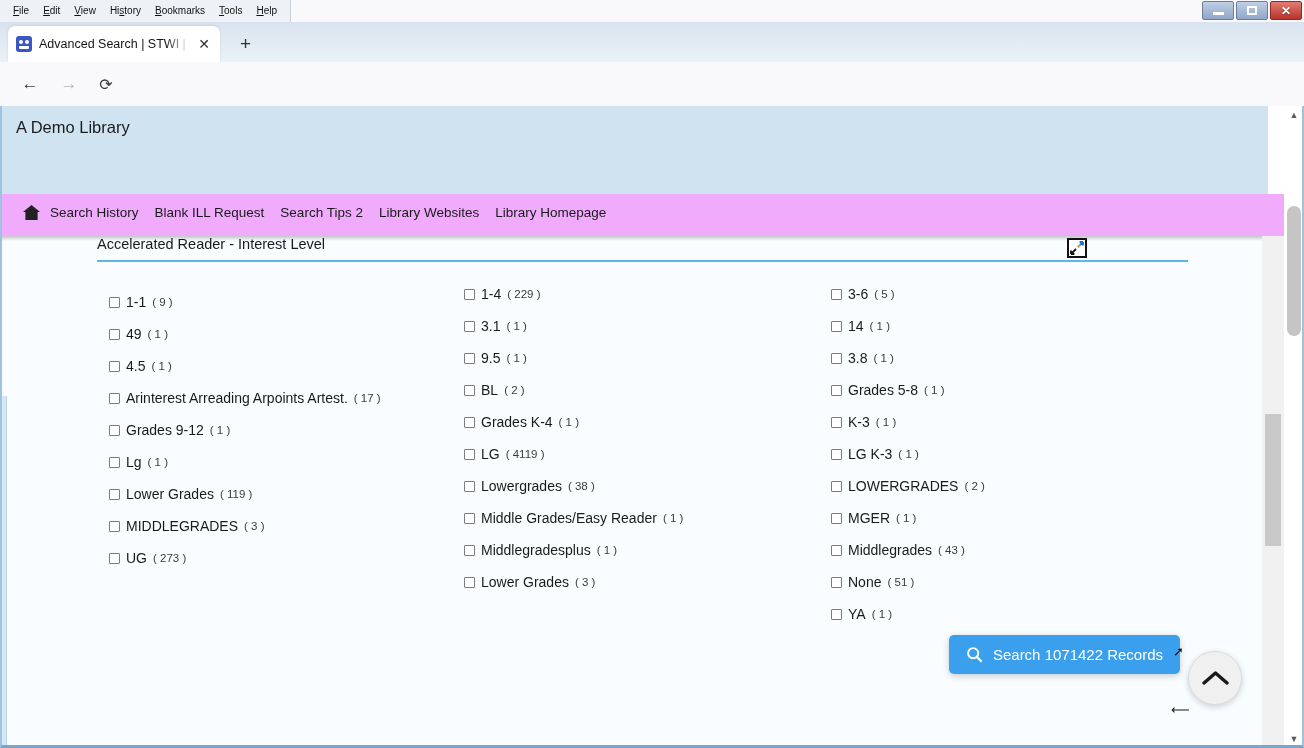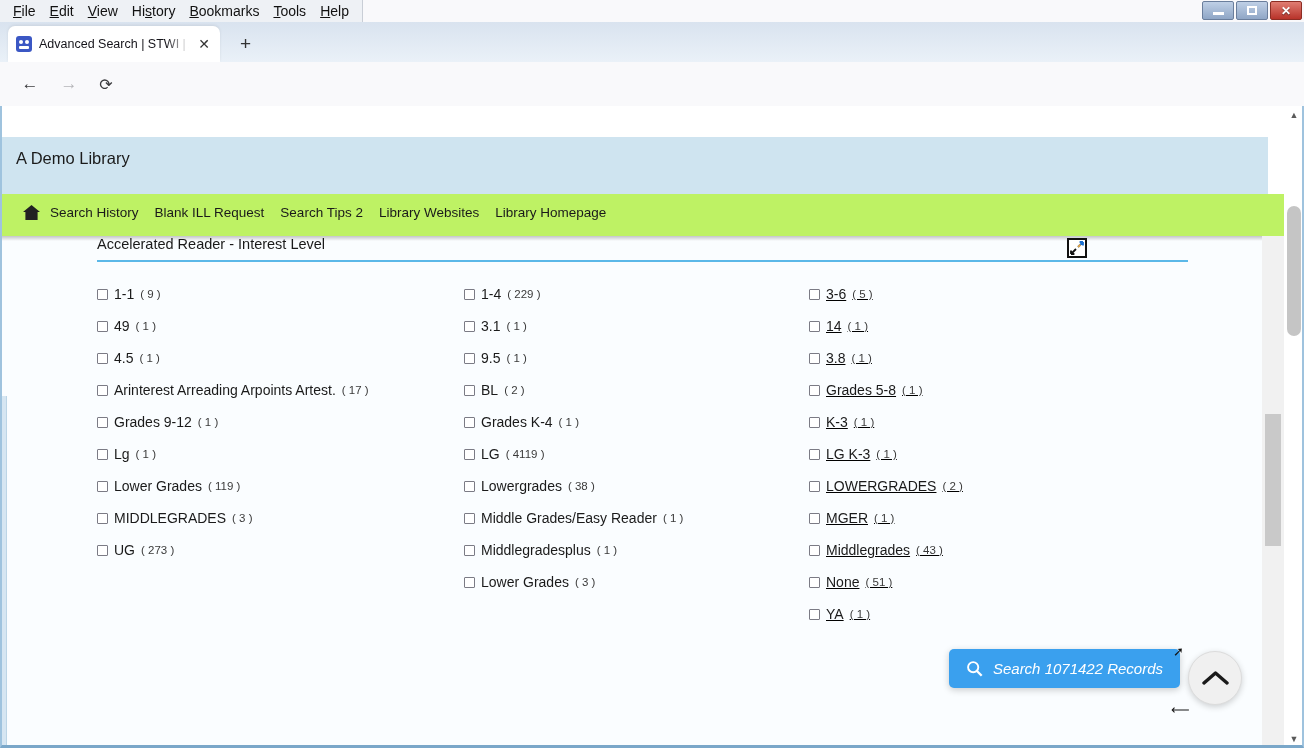--- a/index.html
+++ b/index.html
@@ -29,21 +29,21 @@
     background:#f9f9fb;
   }
   
   .menubar {
     position:absolute; left:0; top:0; width:auto; height:22px;
     background:#eef1f5;
     display:flex; align-items:center; padding:0 6px;
     border-right:1px solid #c9ced6;
     z-index:5;
   }
-  .menu-item { font-size:14px; color:#111; padding:0 7px; line-height:22px; white-space:nowrap; }
+  .menu-item { font-size:10px; color:#111; padding:0 7px; line-height:22px; white-space:nowrap; }
   .menu-item u { text-decoration:underline; }
 
   .winbtns { position:absolute; right:2px; top:1px; height:20px; display:flex; gap:2px; z-index:6; }
   .winbtn { width:32px; height:19px; border:1px solid #6a7e9c;
             background:linear-gradient(#bfd0e6,#8fa6c6); border-radius:2px;
             display:flex; align-items:center; justify-content:center; }
   .winbtn.close { background:linear-gradient(#e07d72,#b8332a); border-color:#8d2d24; }
   .winbtn .gl { color:#fff; font-size:12px; line-height:1; font-weight:bold;
                 text-shadow:0 1px 1px rgba(0,0,0,.5); }
   .winbtn .min { display:block; width:11px; height:3px; background:#fff; margin-top:5px; }
@@ -92,21 +92,21 @@
                padding:0 9px; gap:8px; }
   .searchbar .lbl { font-size:12.7px; color:#5b5b60; }
 
   .toolicons { position:absolute; right:16px; top:72px; display:flex; align-items:center; gap:21px; }
   .toolicon { width:22px; height:22px; display:flex; align-items:center; justify-content:center; }
 
   
   .page { position:absolute; left:0; top:106px; width:1304px; height:642px;
           background:#fff; overflow:hidden; }
 
-  .site-header { position:absolute; left:0; top:0; width:1268px; height:88px; background:#cfe4f0;margin-top:31px; }
+  .site-header { position:absolute; left:0; top:0; width:1268px; height:88px; background:#cfe4f0; }
   .site-title { position:absolute; left:16px; top:12px; font-size:16.5px; color:#1b1b1b; }
 
   .lang-icon { position:absolute; left:359px; top:117px; width:26px; height:26px; }
   .sel-head { position:absolute; left:396px; top:114px; width:193px; height:32px;
               background:#8ec4e0; border-radius:16px 0 0 16px;
               display:flex; align-items:center; }
   .sel-label { position:absolute; left:45px; font-size:13.5px; color:#1a1a1a; }
   .sel-caret { position:absolute; left:140px; font-size:13px; color:#1a1a1a; }
   .db-icon { position:absolute; left:163px; top:6px; width:20px; height:20px; }
   .q-input { position:absolute; left:589px; top:114px; width:233px; height:32px;
@@ -114,21 +114,21 @@
   .q-go { position:absolute; left:830px; top:118px; width:26px; height:24px; }
   .adv-btn { position:absolute; left:866px; top:114px; width:82px; height:32px;
              background:#8ec4e0; border-radius:0 16px 16px 0;
              display:flex; align-items:center; justify-content:center;
              font-size:13.5px; color:#1a1a1a; }
 
   .balloon { position:absolute; left:992px; top:113px; width:30px; height:36px; }
   .listbadge { position:absolute; left:1178px; top:113px; width:36px; height:32px; }
   .bell { position:absolute; left:1224px; top:112px; width:32px; height:36px; }
 
-  .navrow { position:absolute; left:0; top:88px; width:1284px; height:42px; background:#bef264;padding-left:7px; }
+  .navrow { position:absolute; left:0; top:88px; width:1284px; height:42px; background:#f0abfc;padding-left:7px; }
   .home-ico { position:absolute; left:22px; top:10px; font-size:17px; color:#222; }
   .navlinks { position:absolute; left:50px; top:11px; display:flex; gap:16px; }
   .navlink { font-size:13.5px; color:#1a1a1a; white-space:nowrap; }
 
   .acct { position:absolute; left:1034px; top:88px; height:42px; padding-left:12px;
           border-left:1px solid #8fb6cc; }
   .acct .hello { font-size:11.5px; color:#1a1a1a; line-height:1; padding-top:3px; }
   .acct .name { font-size:14.5px; color:#111; line-height:1; padding-top:6px; }
   .logout { position:absolute; left:1187px; top:98px; padding-left:12px;
             border-left:1px solid #8fb6cc; height:24px;
@@ -139,23 +139,23 @@
              background:#fafdff; overflow:hidden; }
   .content::before { content:""; position:absolute; left:0; top:0; width:100%; height:5px;
              background:linear-gradient(rgba(0,0,0,.22),rgba(0,0,0,0)); }
 
   .facet-head { position:absolute; left:97px; top:72px; font-size:14.5px; color:#1a1a1a; }
   .facet-rule { position:absolute; left:97px; top:96px; width:1091px; height:2px; background:#5bb8e8; }
   .shrink-ico { position:absolute; left:1166px; top:203px; width:22px; height:22px; }
 
   .grid { position:absolute; left:97px; top:115px; width:1091px; }
   .col { position:absolute; top:0; }
-  .col-1 { left:0;   width:365px; }
+  .col-1 { left:12px;   width:365px;margin-top:8px; }
   .col-2 { left:367px; width:365px; }
-  .col-3 { left:712px; width:357px;text-decoration:underline; }
+  .col-3 { left:734px; width:357px; }
 
   .facet-item { height:32px; display:flex; align-items:center; gap:6px; }
   .cb { width:11px; height:11px; border:1.4px solid #7b7b85; background:#fff;
         flex:0 0 auto; border-radius:1px; }
   .fi-label { font-size:14px; color:#1a1a1a; white-space:nowrap; }
   .fi-count { font-size:11.5px; color:#3a3a3a; white-space:nowrap; }
 
   .range-row { position:absolute; left:97px; width:1091px; height:50px; }
 
   
@@ -592,21 +592,21 @@
         
         
         
       </div>
 
       <div class="inner-scroll">
         <div class="inner-thumb"></div>
       </div>
     </div>
 
-    <div class="searchfab" style="top:543px;font-style:italic;">
+    <div class="searchfab" style="top:529px;">
       <svg width="17" height="17" viewBox="0 0 18 18">
           <circle cx="7.6" cy="7.6" r="5.4" fill="none" stroke="#fff" stroke-width="2"></circle>
           <line x1="11.6" y1="11.6" x2="16.6" y2="16.6" stroke="#fff" stroke-width="2.4"></line>
         </svg>
       <span class="txt">Search 1071422 Records</span>
     </div>
     <span class="fab-handle" style="left:1173px;top:539px;">➚</span>
     <span class="fab-handle" style="left:1171px;top:597px;">⟵</span>
 
     <div class="totop" style="top:545px;">

